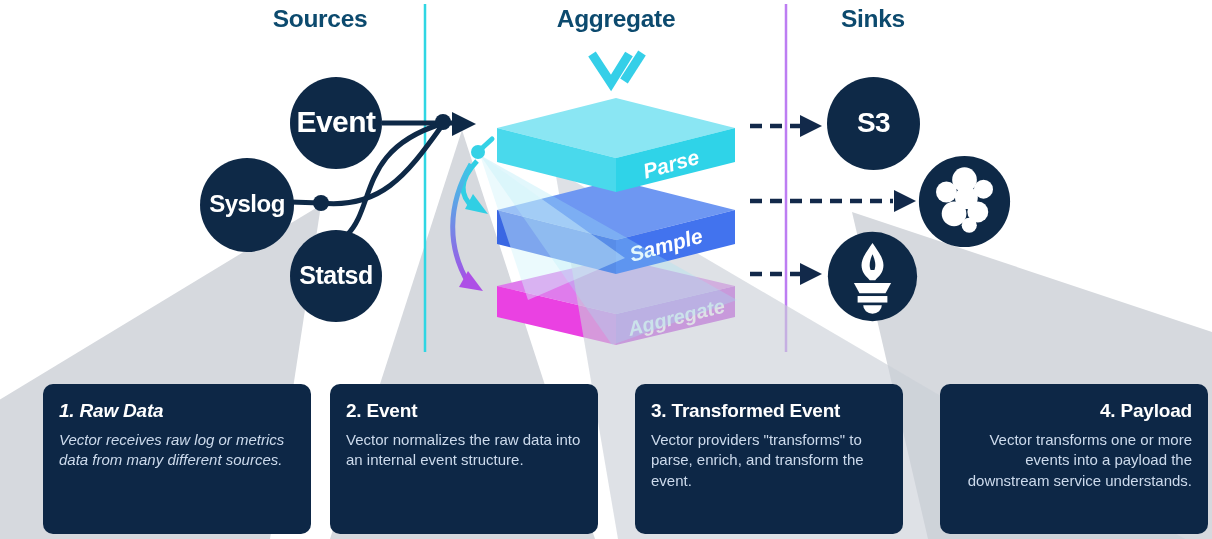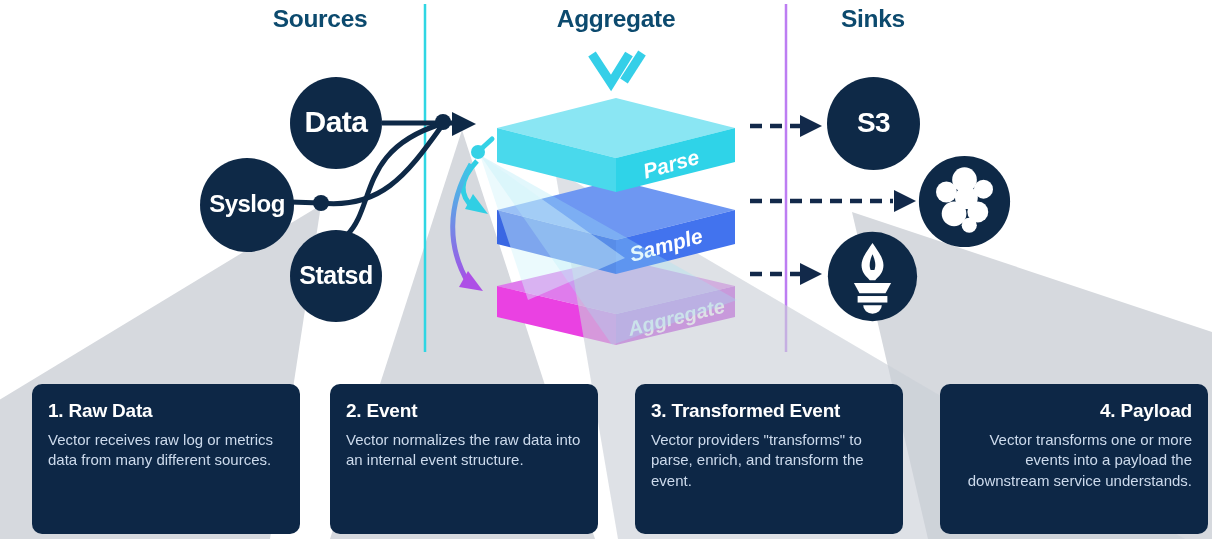--- a/index.html
+++ b/index.html
@@ -114,21 +114,21 @@
       <path d="M592,54 L611,83 L629,54"></path>
       <path d="M642,53 L624,81"></path>
     </g>
   </svg>
 
   <div class="col-header" style="left:320px;">Sources</div>
   <div class="col-header" style="left:616px;">Aggregate</div>
   <div class="col-header" style="left:873px;">Sinks</div>
 
   <div class="node" style="left:290px;top:77px;width:92px;height:92px;font-size:30px;">
-    <span>Data</span>
+    <span>Event</span>
   </div>
   <div class="node" style="left:200px;top:158px;width:94px;height:94px;font-size:24px;">
     <span>Syslog</span>
   </div>
   <div class="node" style="left:290px;top:230px;width:92px;height:92px;font-size:25px;">
     <span>Statsd</span>
   </div>
 
   <div class="node" style="left:827px;top:77px;width:93px;height:93px;font-size:28px;">
     <span>S3</span>
@@ -155,21 +155,21 @@
       <g fill="#ffffff">
         <path d="M50,14 C58,26 64,33 61,43 C59,49 55,51 53,54 L47,54 C45,51 41,49 39,43 C36,33 42,26 50,14 Z"></path>
         <path d="M50,26 C53,33 54,38 52,43 L48,43 C46,38 47,33 50,26 Z" fill="#0e2947"></path>
         <polygon points="30,57 70,57 64,68 36,68"></polygon>
         <rect x="34" y="71" width="32" height="7"></rect>
         <path d="M40,81 h20 a10,9 0 0 1 -20,0 Z"></path>
       </g>
     </svg>
   </div>
 
-  <div class="card" style="left:32px;">
+  <div class="card" style="left:43px;font-style:italic;">
     <h3>1. Raw Data</h3>
     <p>Vector receives raw log or metrics data from many different sources.</p>
   </div>
   <div class="card" style="left:330px;">
     <h3>2. Event</h3>
     <p>Vector normalizes the raw data into an internal event structure.</p>
   </div>
   <div class="card" style="left:635px;">
     <h3>3. Transformed Event</h3>
     <p>Vector providers "transforms" to parse, enrich, and transform the event.</p>

